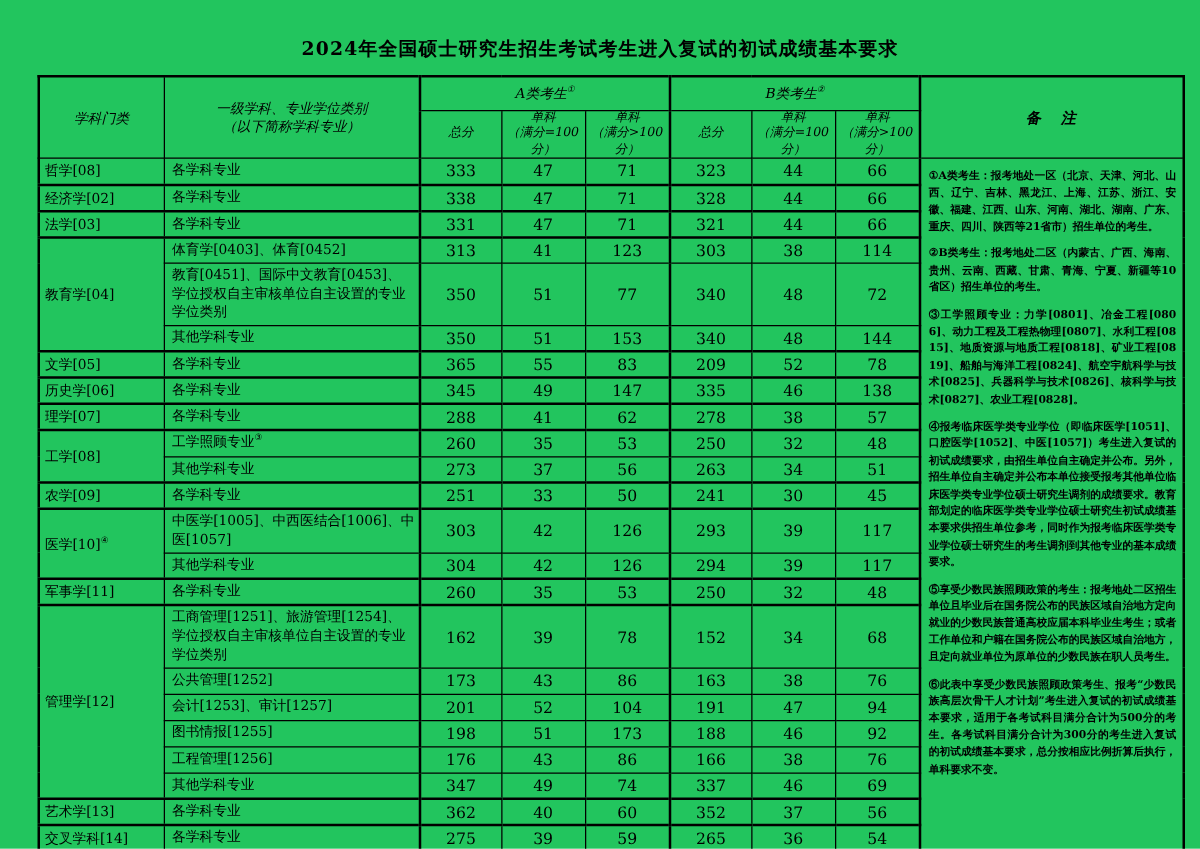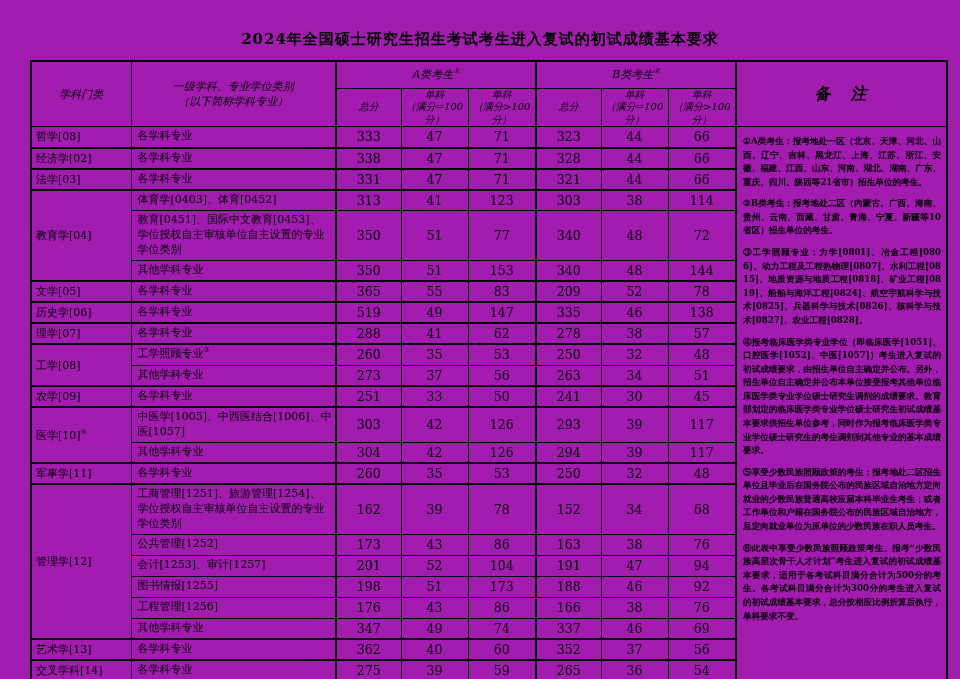--- a/index.html
+++ b/index.html
@@ -2,38 +2,38 @@
 <html><head>
 <meta charset="utf-8">
 <style>
   * { margin:0; padding:0; box-sizing:border-box; }
   html,body { background:#fff; }
   body {
     width:960px; height:679px;
     font-family:"DejaVu Serif","Liberation Serif",serif;
     color:#000; overflow:hidden;
   }
-  .page { width:960px; height:679px; background:#a21caf; }
+  .page { width:960px; height:679px; background:#22c55e; }
   .doc-title {
     text-align:center; padding-top:30px;
     font-size:15px; font-weight:bold; letter-spacing:1px;
   }
   table.score-table {
     border-collapse:collapse; table-layout:fixed;
     margin:11px 0 0 30px; width:916px;
     border:2px solid #000;
   }
   th, td { border:1px solid #000; overflow:hidden; }
   thead th {
     font-weight:normal; font-style:italic;
     text-align:center; vertical-align:middle; font-size:11px;margin-left:36px;
   }
   thead tr.h1 { height:27px; }
   thead tr.h2 { height:31px; }
-  th.remarks-h { font-weight:bold; font-style:italic; font-size:16px; letter-spacing:2px; }
+  th.remarks-h { font-weight:bold; font-style:italic; font-size:12px; letter-spacing:2px; }
   th.sub { font-size:10px; line-height:1.25; }
   tbody tr { height:21px; }
   td.cat  { font-size:11px; padding:1px 2px 1px 4px; vertical-align:middle; }
   td.disc { font-size:11px; padding:2px 3px 2px 6px; vertical-align:middle; line-height:1.35;margin-top:40px; }
   td.num  { font-size:12.5px; text-align:center; vertical-align:middle; font-family:"DejaVu Serif","Liberation Serif",serif; }
   .thickL { border-left-width:2px !important; }
   .thickT td, .thickT th { border-top-width:2px; }
   td.remarks {
     vertical-align:top; padding:8px 5px 4px 6px; border-left-width:2px;
   }
@@ -151,21 +151,21 @@
           <td class="num thickL">365</td>
           <td class="num">55</td>
           <td class="num">83</td>
           <td class="num thickL">209</td>
           <td class="num">52</td>
           <td class="num">78</td>
         </tr>
         <tr class="thickT">
           <td class="cat" rowspan="1"><span>历史学[06]</span></td>
           <td class="disc"><span>各学科专业</span></td>
-          <td class="num thickL">519</td>
+          <td class="num thickL">345</td>
           <td class="num">49</td>
           <td class="num">147</td>
           <td class="num thickL">335</td>
           <td class="num">46</td>
           <td class="num">138</td>
         </tr>
         <tr class="thickT">
           <td class="cat" rowspan="1"><span>理学[07]</span></td>
           <td class="disc"><span>各学科专业</span></td>
           <td class="num thickL">288</td>

